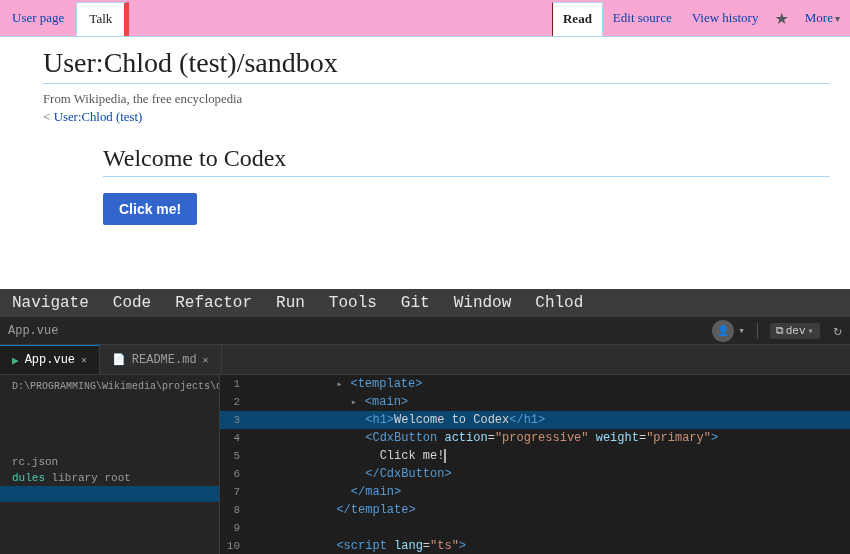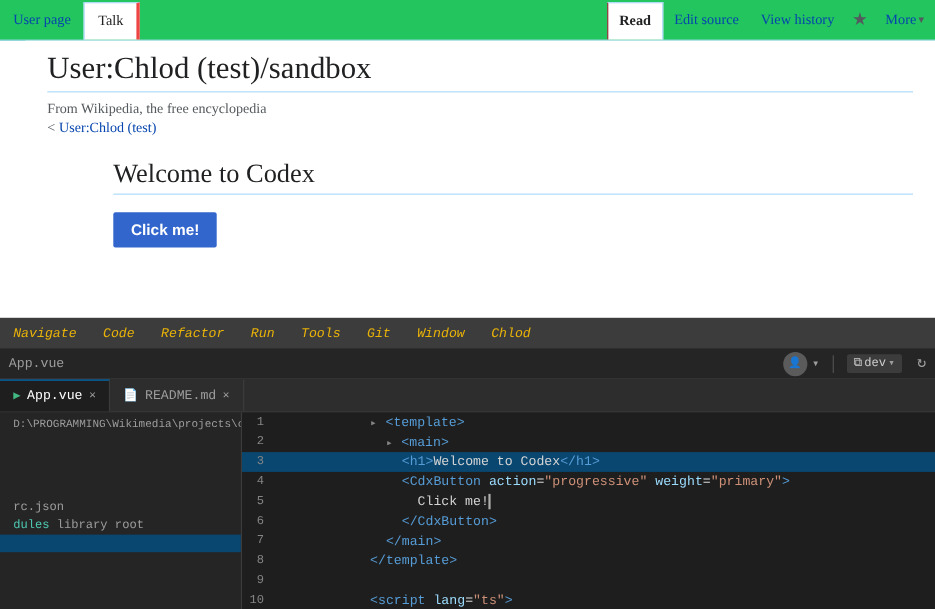--- a/index.html
+++ b/index.html
@@ -3,21 +3,21 @@
   <meta charset="utf-8">
   <style>
     * { margin: 0; padding: 0; box-sizing: border-box; }
     body { font-family: -apple-system, BlinkMacSystemFont, 'Linux Libertine', Georgia, Times, serif; font-size: 14px; background: #fff; width: 850px; height: 554px; overflow: hidden; }
 
     
     .top-nav {
       display: flex;
       align-items: stretch;
       border-bottom: 1px solid #a7d7f9;
-      background: #22c55e;
+      background: #f9a8d4;
       height: 37px;
     }
     .nav-left {
       display: flex;
       align-items: center;
       gap: 0;
       flex: 1;
     }
     .nav-tab {
       padding: 8px 12px;
@@ -26,21 +26,21 @@
       cursor: pointer;
       text-decoration: none;
       display: flex;
       align-items: center;
       border-bottom: none;
     }
     .nav-tab.active {
       color: #202122;
       border-top: 1px solid #a7d7f9;
       border-left: 1px solid #a7d7f9;
-      border-right: 3px solid #ef4444;
+      border-right: 5px solid #ef4444;
       background: #fff;
       margin-bottom: -1px;
       padding-bottom: 9px;
     }
     .nav-right {
       display: flex;
       align-items: center;
       gap: 0;
     }
     .nav-action {
@@ -156,25 +156,24 @@
     
     .ide-menubar {
       display: flex;
       align-items: center;
       background: #3c3c3c;
       height: 28px;
       padding: 0 8px;
       gap: 16px;
     }
     .ide-menu-item {
-      font-size: 12px;
-      color: #eab308;
+      font-size: 16px;
+      color: #e5e5e5;
       cursor: pointer;
       padding: 2px 4px;
-      font-style: italic;
     }
     .ide-menu-title {
       margin-left: auto;
       color: #9d9d9d;
       font-size: 12px;
     }
 
     
     .ide-titlebar {
       display: flex;

